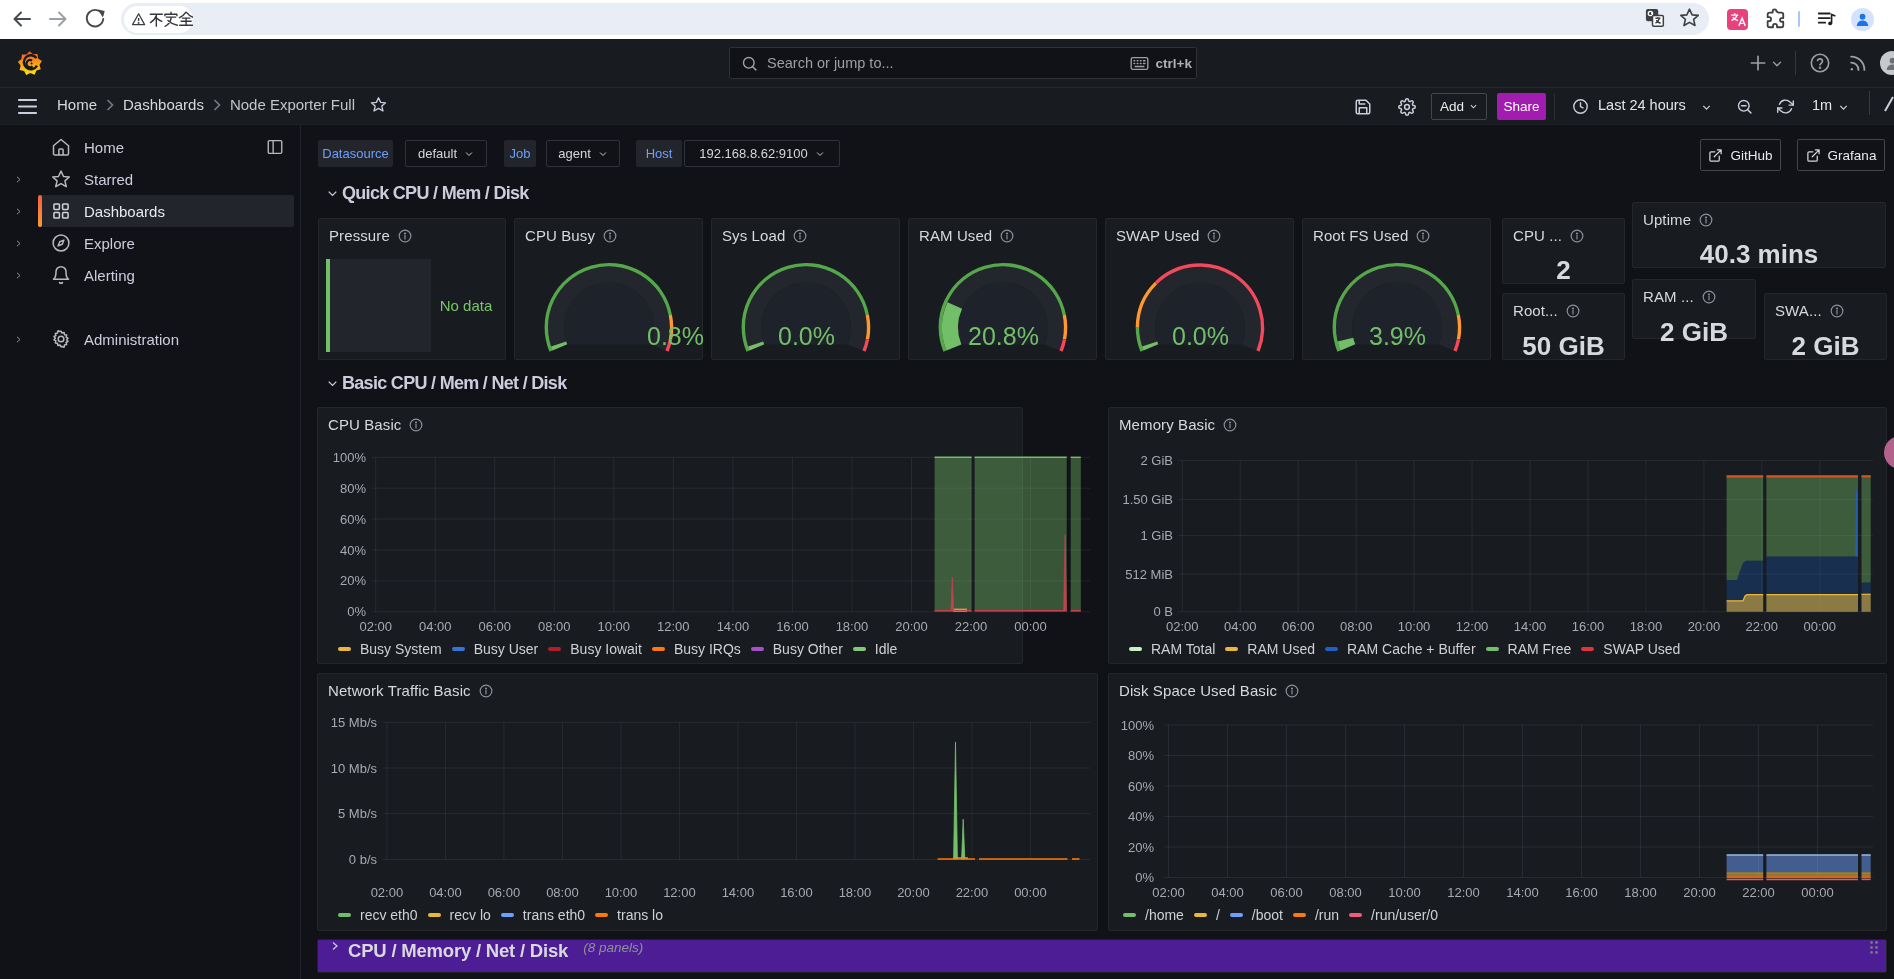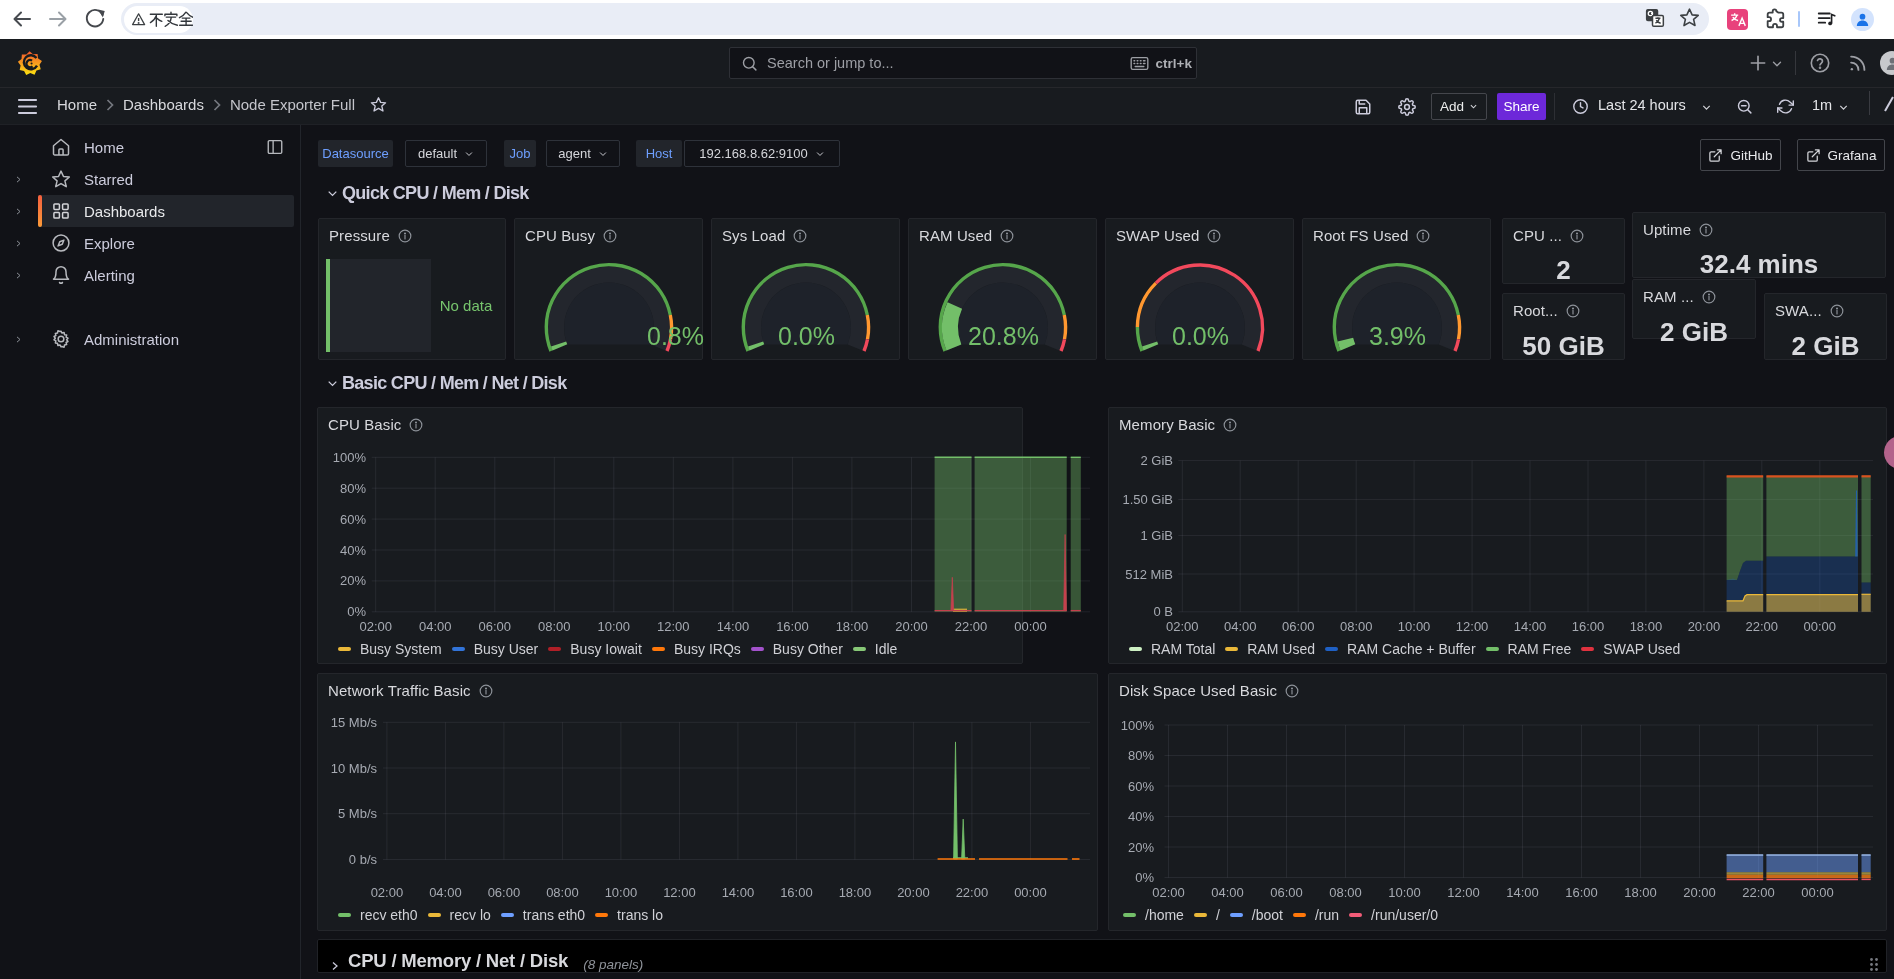--- a/index.html
+++ b/index.html
@@ -168,21 +168,21 @@
         <path d="M19 21H5a2 2 0 0 1-2-2V5a2 2 0 0 1 2-2h11l5 5v11a2 2 0 0 1-2 2z"></path>
         <path d="M17 21v-8H7v8M7 3v5h8"></path>
       </svg>
  <svg class="abs" style="left:1398px;top:10px" width="18" height="18" viewBox="0 0 24 24" fill="none" stroke="#ccccdc" stroke-width="2" stroke-linecap="round" stroke-linejoin="round">
         <circle cx="12" cy="12" r="3.2"></circle>
         <path d="M19.4 15a1.65 1.65 0 0 0 .33 1.82l.06.06a2 2 0 1 1-2.83 2.83l-.06-.06a1.65 1.65 0 0 0-1.82-.33 1.65 1.65 0 0 0-1 1.51V21a2 2 0 1 1-4 0v-.09A1.65 1.65 0 0 0 9 19.4a1.65 1.65 0 0 0-1.82.33l-.06.06a2 2 0 1 1-2.83-2.83l.06-.06a1.65 1.65 0 0 0 .33-1.82 1.65 1.65 0 0 0-1.51-1H3a2 2 0 1 1 0-4h.09A1.65 1.65 0 0 0 4.6 9a1.65 1.65 0 0 0-.33-1.82l-.06-.06a2 2 0 1 1 2.83-2.83l.06.06a1.65 1.65 0 0 0 1.82.33H9a1.65 1.65 0 0 0 1-1.51V3a2 2 0 1 1 4 0v.09a1.65 1.65 0 0 0 1 1.51 1.65 1.65 0 0 0 1.82-.33l.06-.06a2 2 0 1 1 2.83 2.83l-.06.06a1.65 1.65 0 0 0-.33 1.82V9a1.65 1.65 0 0 0 1.51 1H21a2 2 0 1 1 0 4h-.09a1.65 1.65 0 0 0-1.51 1z"></path>
       </svg>
  <div class="abs" style="left:1431px;top:5px;width:56px;height:27px;border:1px solid #44464c;border-radius:2px;display:flex;align-items:center;justify-content:center;gap:5px;color:#eceded;font-size:13.5px;font-weight:500">Add <svg width="9" height="9" viewBox="0 0 24 24" fill="none" stroke="#d0d1d6" stroke-width="2.8">
           <path d="M5 8.5l7 7 7-7"></path>
         </svg></div>
- <div class="abs" style="left:1497px;top:5px;width:49px;height:27px;background:#6d28d9;border-radius:2px;display:flex;align-items:center;justify-content:center;color:#fff;font-size:13.5px;font-weight:500">Share</div>
+ <div class="abs" style="left:1497px;top:5px;width:49px;height:27px;background:#a21caf;border-radius:2px;display:flex;align-items:center;justify-content:center;color:#fff;font-size:13.5px;font-weight:500">Share</div>
  <div class="abs" style="left:1554px;top:5px;width:1px;height:27px;background:#2d2f34"></div>
  <svg class="abs" style="left:1572px;top:10px" width="17" height="17" viewBox="0 0 24 24" fill="none" stroke="#ccccdc" stroke-width="2" stroke-linecap="round">
         <circle cx="12" cy="12" r="9.5"></circle>
         <path d="M12 6.5V12l3.5 2"></path>
       </svg>
  <div class="abs" style="left:1598px;top:9px;font-size:14.5px;color:#e4e5e8;font-weight:500">Last 24 hours</div>
  <svg class="abs" style="left:1701px;top:14px" width="11" height="11" viewBox="0 0 24 24" fill="none" stroke="#d0d1d6" stroke-width="2.6">
         <path d="M5 8.5l7 7 7-7"></path>
       </svg>
  <svg class="abs" style="left:1736px;top:10px" width="17" height="17" viewBox="0 0 24 24" fill="none" stroke="#ccccdc" stroke-width="2" stroke-linecap="round">
@@ -395,27 +395,27 @@
         <div class="abs" style="left:0;top:103px;width:189px;text-align:center;font-size:25px;color:#73bf69">3.9%</div>
       </div>
 <div class="panel" style="left:1502px;top:218px;width:123px;height:66px">
         <div class="ptitle">CPU ...<svg width="14" height="14" viewBox="0 0 24 24" fill="none" stroke="#8d9299" stroke-width="2">
             <circle cx="12" cy="12" r="10"></circle>
             <path d="M12 11v6" stroke-linecap="round"></path>
             <circle cx="12" cy="7.6" r="0.8" fill="#8d9299"></circle>
           </svg></div>
         <div class="statval" style="top:36px">2</div>
       </div>
-<div class="panel" style="left:1632px;top:212px;width:254px;height:66px">
+<div class="panel" style="left:1632px;top:202px;width:254px;height:66px">
         <div class="ptitle">Uptime<svg width="14" height="14" viewBox="0 0 24 24" fill="none" stroke="#8d9299" stroke-width="2">
             <circle cx="12" cy="12" r="10"></circle>
             <path d="M12 11v6" stroke-linecap="round"></path>
             <circle cx="12" cy="7.6" r="0.8" fill="#8d9299"></circle>
           </svg></div>
-        <div class="statval" style="top:36px">32.4 mins</div>
+        <div class="statval" style="top:36px">40.3 mins</div>
       </div>
 <div class="panel" style="left:1502px;top:293px;width:123px;height:67px">
         <div class="ptitle">Root...<svg width="14" height="14" viewBox="0 0 24 24" fill="none" stroke="#8d9299" stroke-width="2">
             <circle cx="12" cy="12" r="10"></circle>
             <path d="M12 11v6" stroke-linecap="round"></path>
             <circle cx="12" cy="7.6" r="0.8" fill="#8d9299"></circle>
           </svg></div>
         <div class="statval" style="top:37px">50 GiB</div>
       </div>
 <div class="panel" style="left:1632px;top:279px;width:124px;height:60px">
@@ -686,21 +686,21 @@
           </svg>
         </div>
         <div class="legend" style="left:14px;top:233px">
           <span class="lgi"><span class="lgd" style="background:#73bf69"></span>/home</span>
           <span class="lgi"><span class="lgd" style="background:#eab839"></span>/</span>
           <span class="lgi"><span class="lgd" style="background:#6e9fff"></span>/boot</span>
           <span class="lgi"><span class="lgd" style="background:#ff780a"></span>/run</span>
           <span class="lgi"><span class="lgd" style="background:#f25c78"></span>/run/user/0</span>
         </div>
       </div>
-<div class="abs" style="left:317px;top:939px;width:1570px;height:34px;background:#000000;border:1px solid #202227;border-radius:2px;display:flex;align-items:flex-end">
+<div class="abs" style="left:317px;top:939px;width:1570px;height:34px;background:#4c1d95;border:1px solid #202227;border-radius:2px;display:flex;align-items:flex-start">
         <svg style="margin-left:11px" width="12" height="12" viewBox="0 0 24 24" fill="none" stroke="#ccccdc" stroke-width="2.5">
           <path d="M8 5l8 7-8 7"></path>
         </svg>
         <span style="margin-left:7px;font-size:18.5px;font-weight:700;color:#d8d9dd;letter-spacing:-0.2px">CPU / Memory / Net / Disk</span>
         <span style="margin-left:15px;font-size:13.5px;font-style:italic;color:#8e9299">(8 panels)</span>
         <span style="margin-left:auto;margin-right:7px">
           <svg width="10" height="15" viewBox="0 0 10 15" fill="#75787f">
             <circle cx="2.5" cy="2.5" r="1.4"></circle>
             <circle cx="7.5" cy="2.5" r="1.4"></circle>
             <circle cx="2.5" cy="7.5" r="1.4"></circle>

